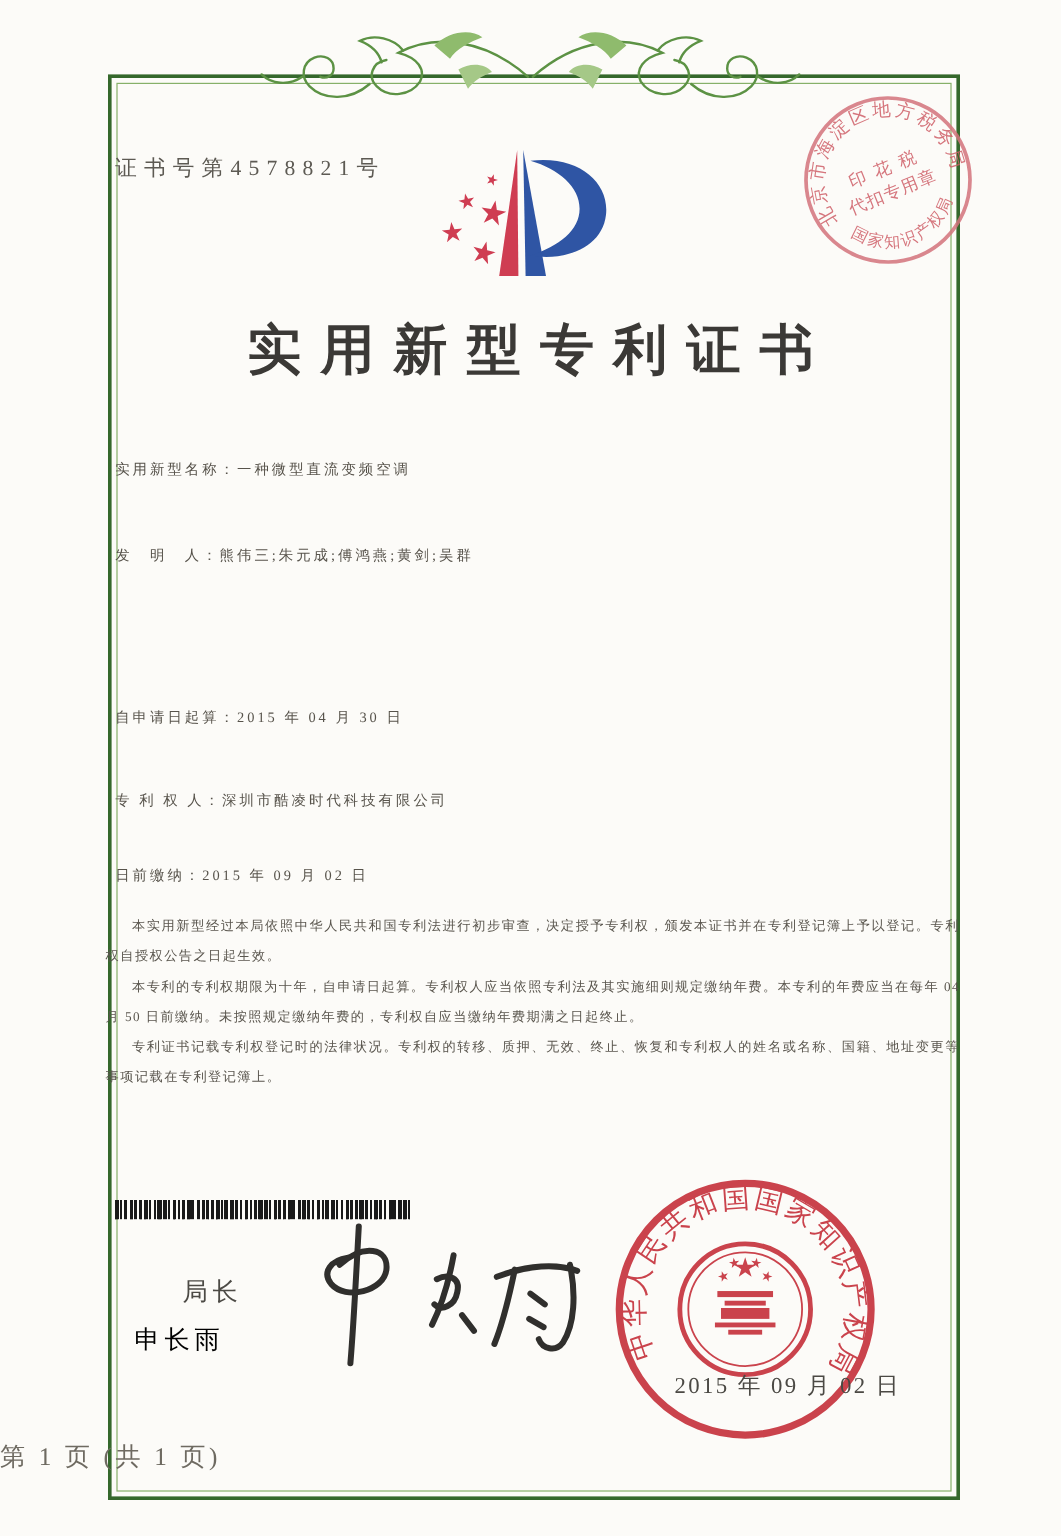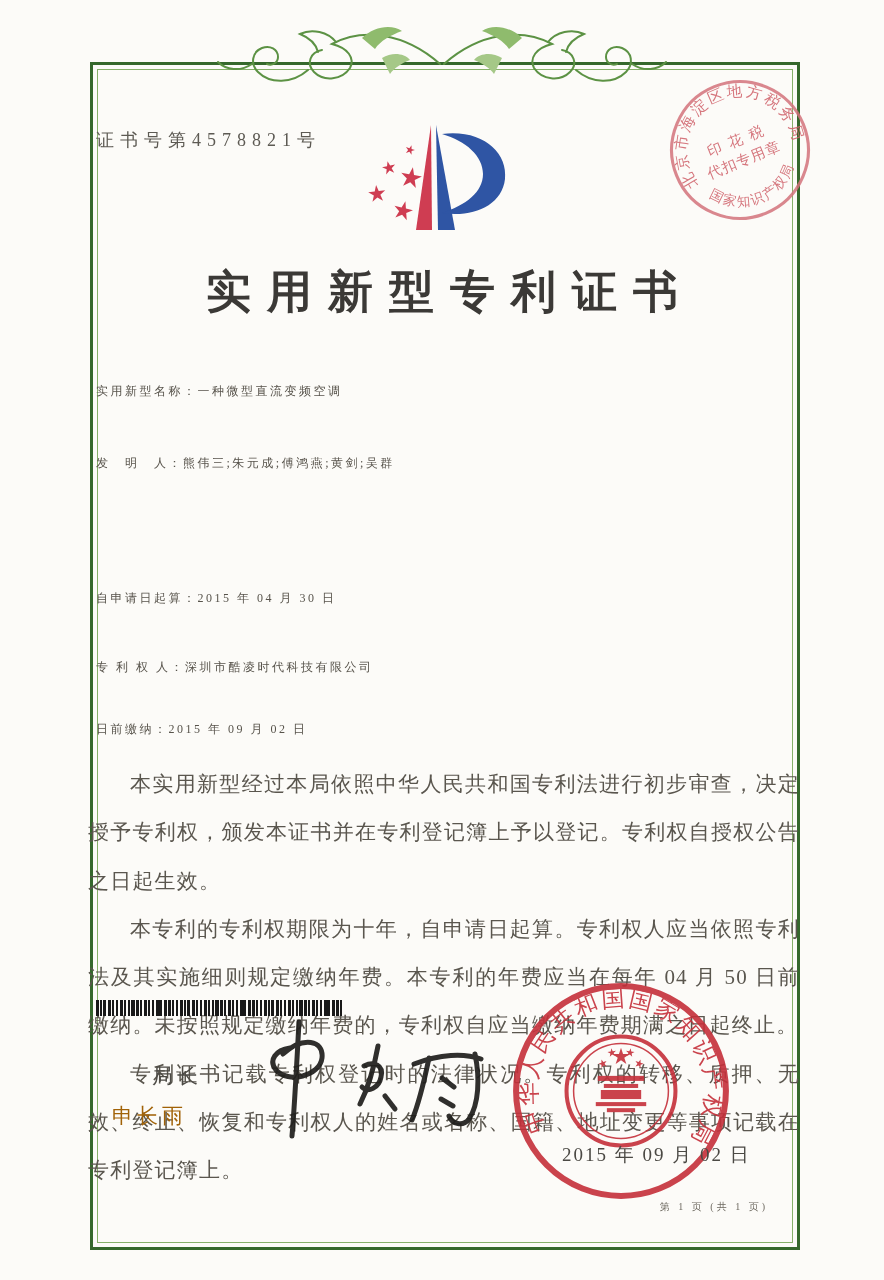--- a/index.html
+++ b/index.html
@@ -38,49 +38,49 @@
   .row{
     position:absolute;left:96px;width:660px;
     font-size:12px;letter-spacing:2.5px;color:#57534b;white-space:pre;
   }
   .row .flabel{color:#57534b;}
   
   .body-text{
     position:absolute;left:88px;top:760px;width:712px;color:#5a564e;
   }
   .body-text p{
-    margin:0;text-indent:2em;font-size:21px;line-height:2.3;
+    margin:0;text-indent:2em;font-size:11px;line-height:2.3;
     text-align:justify;letter-spacing:1.2px;
   }
   
   .barcode{
     position:absolute;left:96px;top:1000px;width:246px;height:16px;
     background:
       repeating-linear-gradient(90deg,#191919 0 2px,transparent 2px 4px),
       repeating-linear-gradient(90deg,#191919 0 1px,transparent 1px 7px),
       repeating-linear-gradient(90deg,#191919 0 3px,transparent 3px 12px);
   }
   .director-title{
     position:absolute;left:112px;top:1062px;
     font-size:21px;letter-spacing:4px;color:#4c4a45;margin-left:40px;
   }
   .director-name{
     position:absolute;left:112px;top:1102px;
-    font-size:21px;letter-spacing:4px;color:#a16207;
+    font-size:21px;letter-spacing:4px;color:#000000;
   }
   .signature{position:absolute;left:228px;top:1008px;width:270px;height:140px;z-index:4;}
   .office-seal{position:absolute;left:505px;top:975px;width:232px;height:232px;opacity:.9;z-index:3;}
   .tax-seal{position:absolute;left:652px;top:62px;width:176px;height:176px;opacity:.85;z-index:3;}
   .seal-date{
     position:absolute;left:562px;top:1142px;z-index:5;
     font-size:19px;letter-spacing:2px;color:#4b4944;
   }
   .footer{
-    position:absolute;left:0;top:1200px;width:768px;text-align:right;
-    font-size:10px;letter-spacing:3px;color:#6e6a61;
+    position:absolute;left:0;top:1200px;width:768px;text-align:left;
+    font-size:21px;letter-spacing:3px;color:#6e6a61;
   }
 </style>
 </head>
 <body>
 
 <div class="page">
 
   <div class="frame-outer">
     <div class="frame-inner"></div>
   </div>

